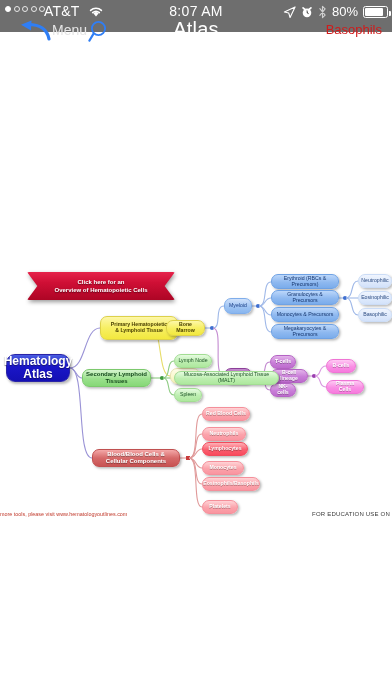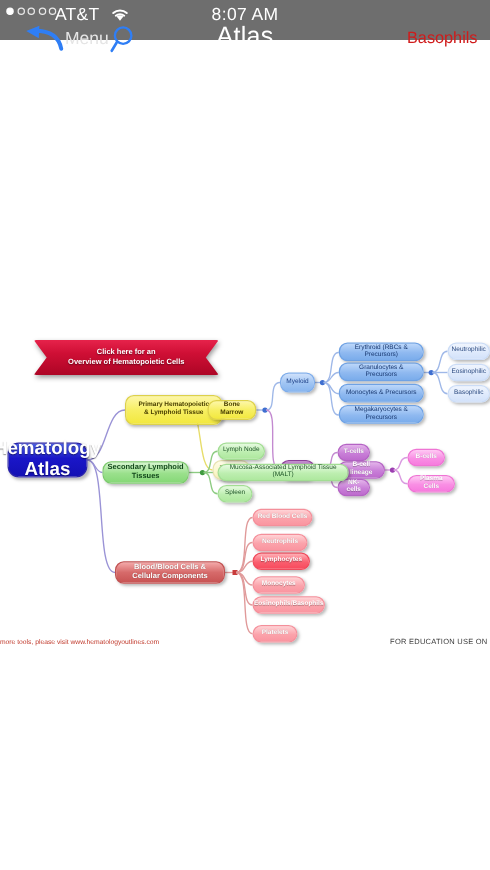--- a/index.html
+++ b/index.html
@@ -72,21 +72,21 @@
     text-align:center;
     line-height:1.12;
     white-space:pre-line;
     box-shadow: 1.5px 1.5px 2.5px rgba(0,0,0,0.28);
     cursor:pointer;
     padding:0 3px;
   }
 
   
   .n-root {
-    font-size:15px; font-weight:bold; color:#ffffff;
+    font-size:12px; font-weight:bold; color:#ffffff;
     background: linear-gradient(180deg,#4a5ee0 0%, #1a16c8 45%, #1410b4 100%);
     border:1px solid #2a24a8;
     border-radius:9px;
     text-shadow: 0 1px 1px rgba(0,0,0,0.45);
   }
   
   .n-yellow {
     font-size:5.2px; font-weight:bold; color:#4a4000;
     background: linear-gradient(180deg,#fdf7a8 0%, #f7ef63 50%, #f2e83e 100%);
     border:1px solid #ddd14a;
@@ -206,20 +206,37 @@
           <span class="dot"></span>
           <span class="dot"></span>
       </div>
       <div class="carrier">AT&amp;T</div>
       <svg class="wifi" viewBox="0 0 16 14">
         <path d="M8 12.6 L5.3 9.2 A4.3 4.3 0 0 1 10.7 9.2 Z" fill="#fff"></path>
         <path d="M2.6 6.4 A8 8 0 0 1 13.4 6.4" stroke="#fff" stroke-width="1.6" fill="none" stroke-linecap="round"></path>
         <path d="M4.6 8.6 A5.3 5.3 0 0 1 11.4 8.6" stroke="#fff" stroke-width="1.5" fill="none" stroke-linecap="round"></path>
       </svg>
       <div class="clock">8:07 AM</div>
+      <div class="sb-right">
+        <svg class="loc-arrow" viewBox="0 0 14 14">
+          <path d="M13 1 L1.5 6.4 L6.2 7.6 L7.6 12.4 Z" fill="none" stroke="#fff" stroke-width="1.2" stroke-linejoin="round"></path>
+        </svg>
+        <svg class="alarm" viewBox="0 0 14 14">
+          <circle cx="7" cy="8" r="5" fill="#fff"></circle>
+          <path d="M2.4 2.2 L4.6 4.1 M11.6 2.2 L9.4 4.1" stroke="#fff" stroke-width="2" stroke-linecap="round"></path>
+          <path d="M7 5.4 L7 8 L8.8 8.9" stroke="#6e6e6e" stroke-width="1" stroke-linecap="round"></path>
+        </svg>
+        <svg class="bt" viewBox="0 0 10 16">
+          <path d="M2 4.2 L8 11.6 L5 14.4 L5 1.6 L8 4.4 L2 11.8" fill="none" stroke="#d0d0d0" stroke-width="1.3" stroke-linejoin="round" stroke-linecap="round"></path>
+        </svg>
+        <span class="battpct">80%</span>
+        <span class="battery">
+            <span class="battfill"></span>
+          </span>
+      </div>
     </div>
 
     <div class="sb-row2">
       <svg class="backarrow" viewBox="0 0 34 22">
         <path d="M31 19 C29 8 20 4.5 10 4.5" fill="none" stroke="#2f7ef5" stroke-width="3.2" stroke-linecap="round"></path>
         <path d="M13.5 0.5 L3 4.8 L13 10.5 Z" fill="#2f7ef5"></path>
       </svg>
       <div class="menu-lbl">Menu</div>
       <svg class="searchicon" viewBox="0 0 22 24">
         <circle cx="10.5" cy="9.5" r="6.6" fill="none" stroke="#2f7ef5" stroke-width="1.9"></circle>

